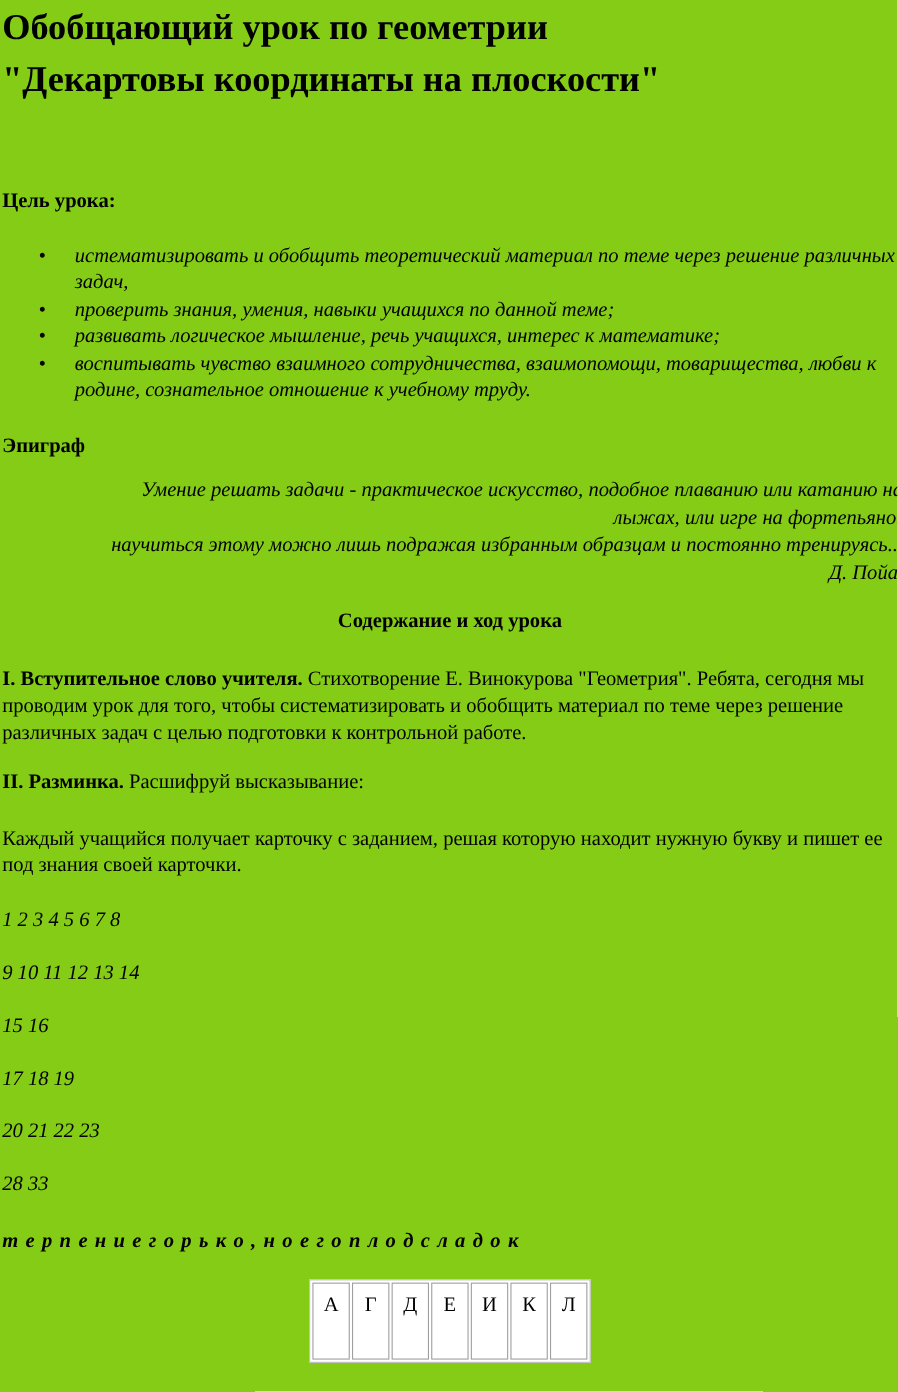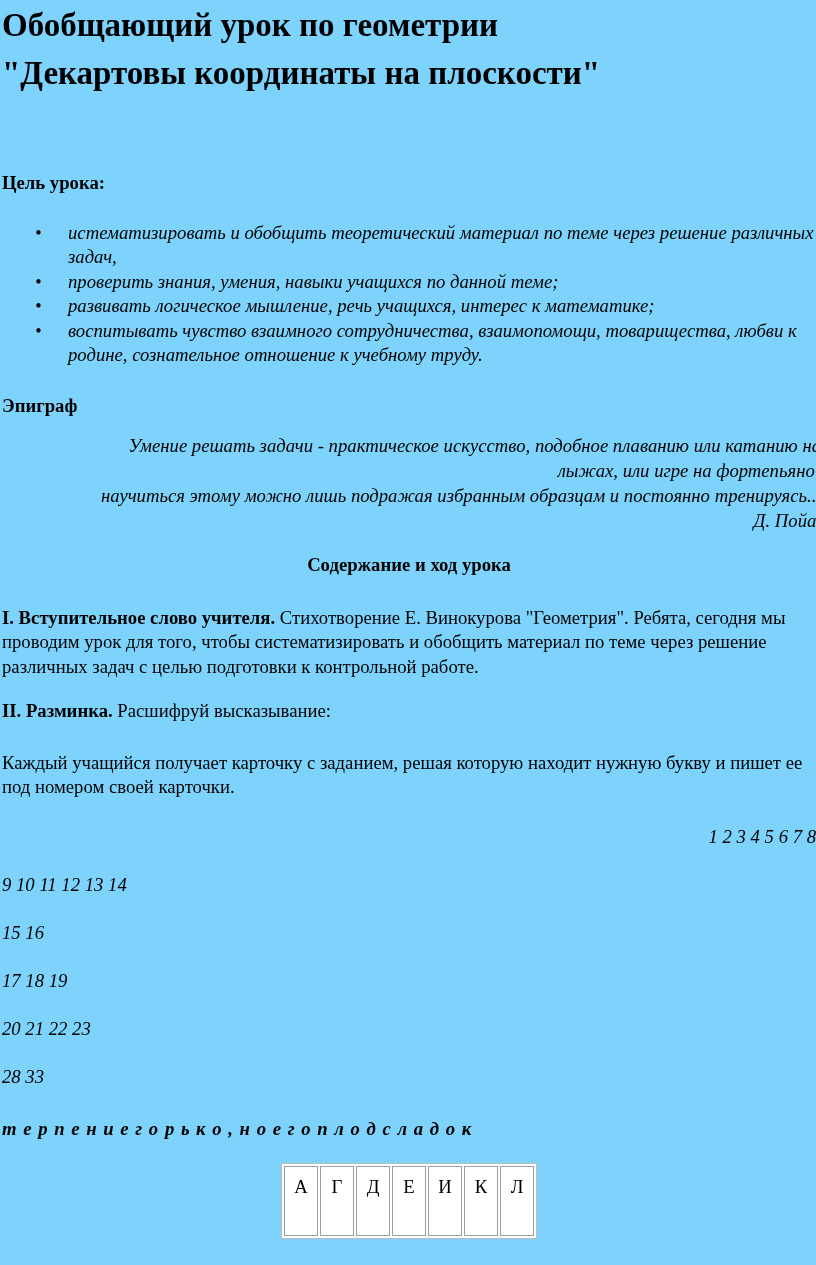--- a/index.html
+++ b/index.html
@@ -1,40 +1,40 @@
 <!DOCTYPE html>
 <html lang="ru"><head>
 <meta charset="utf-8">
 <style>
   html,body{margin:0;padding:0;background:#ffffff;}
   .page{
     position:relative;
     width:816px;height:1265px;
     overflow:hidden;
-    background:#7dd3fc;color:#000000;
+    background:#84cc16;color:#000000;
     font-family:"Liberation Serif","DejaVu Serif",serif;
     font-size:18.7px;line-height:24.5px;
     padding-left:2px;box-sizing:border-box;
   }
   .title{margin:1px 0 0 0;font-size:33px;line-height:48px;font-weight:700;}
   .goal-heading{font-weight:700;margin:74px 12px 0 0;}
   ul.goals{list-style:none;margin:25px 0 0 0;padding:0 0 0 66px;}
   ul.goals li{position:relative;font-style:italic;}
   ul.goals li::before{content:"\2022";position:absolute;left:-33px;}
   .epigraph-heading{font-weight:700;margin:26px 0 0 0;}
   .epigraph{margin:15px -5px 0 0;text-align:right;font-style:italic;line-height:25px;}
   .epigraph div{white-space:nowrap;}
   .content-heading{text-align:center;font-weight:700;margin:20px 0 0 0;}
   p{margin:0;}
   .m-sec1{margin-top:28px;}
   .m-sec2{margin-top:20px;}
   .m-card{margin-top:27px;}
   .bold{font-weight:700;}
   .num-line{font-style:italic;margin-top:23.5px;}
-  .num-first{margin-top:25px;text-align:right;}
+  .num-first{margin-top:25px;}
   .cipher{font-style:italic;font-weight:700;letter-spacing:1px;margin-top:28px;}
   table.letters{
     border-collapse:separate;border-spacing:2px;
     border:1px solid #bdbdbd;background:#ffffff;
     margin:21px auto 0 auto;
   }
   table.letters td{
     border:1px solid #9f9f9f;
     width:32px;height:60px;
     text-align:center;vertical-align:top;
@@ -68,21 +68,21 @@
     <div>научиться этому можно лишь подражая избранным образцам и постоянно тренируясь...</div>
     <div>Д. Пойа.</div>
   </div>
 
   <p class="content-heading">Содержание и ход урока</p>
 
   <p class="m-sec1"><span class="bold">I. Вступительное слово учителя.</span> <span>Стихотворение Е. Винокурова "Геометрия". Ребята, сегодня мы проводим урок для того, чтобы систематизировать и обобщить материал по теме через решение различных задач с целью подготовки к контрольной работе.</span></p>
 
   <p class="m-sec2"><span class="bold">II. Разминка.</span> <span>Расшифруй высказывание:</span></p>
 
-  <p class="m-card">Каждый учащийся получает карточку с заданием, решая которую находит нужную букву и пишет ее под номером своей карточки.</p>
+  <p class="m-card">Каждый учащийся получает карточку с заданием, решая которую находит нужную букву и пишет ее под знания своей карточки.</p>
 
   <p class="num-line num-first">1 2 3 4 5 6 7 8</p>
   <p class="num-line">9 10 11 12 13 14</p>
   <p class="num-line">15 16</p>
   <p class="num-line">17 18 19</p>
   <p class="num-line">20 21 22 23</p>
   <p class="num-line">28 33</p>
 
   <p class="cipher">т е р п е н и е г о р ь к о , н о е г о п л о д с л а д о к</p>
 

